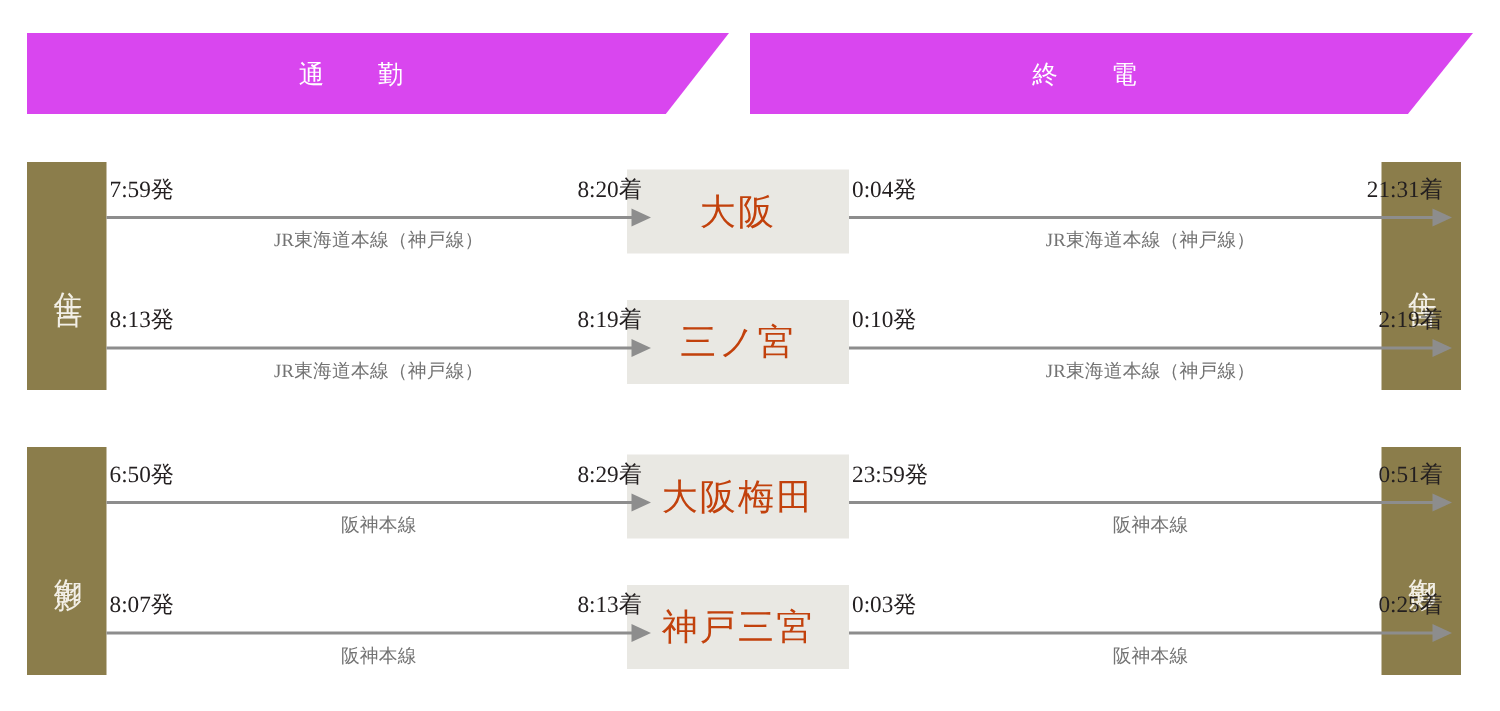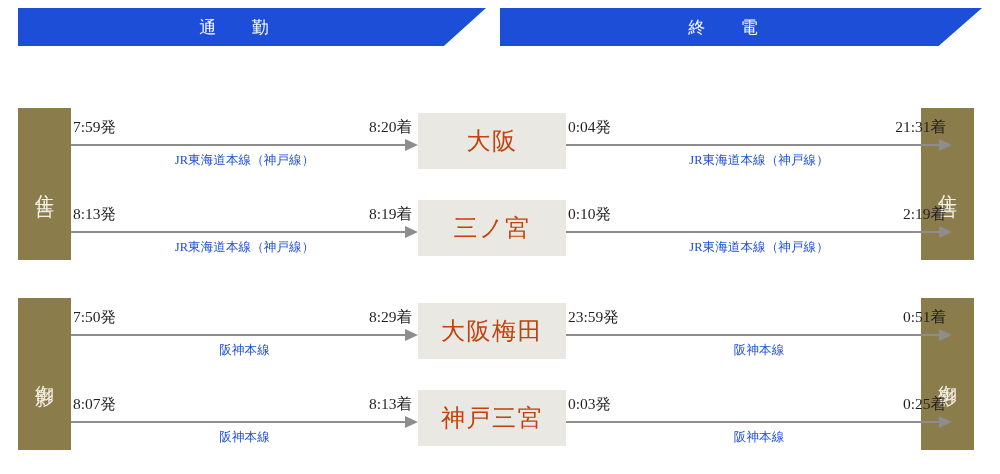--- a/index.html
+++ b/index.html
@@ -17,23 +17,23 @@
 
   .page {
     position: relative;
     width: 1000px;
     height: 474px;
   }
 
   
   .header-band {
     position: absolute;
-    top: 8px;
-    height: 38px;
-    background: #1d4ed8;
+    top: 22px;
+    height: 54px;
+    background: #d946ef;
     color: #ffffff;
     display: flex;
     align-items: center;
     justify-content: center;
   }
   .header-left {
     left: 18px;
     width: 468px;
     clip-path: polygon(0 0, 100% 0, 91% 100%, 0 100%);
   }
@@ -99,20 +99,21 @@
     font-size: 24px;
     letter-spacing: 0.06em;
     color: #c2410c;
     font-family: "Liberation Serif", "DejaVu Serif", serif;
   }
 
   
   .leg {
     position: absolute;
     height: 70px;
+    padding-left: 16px;
   }
   .leg-left  { left: 71px;  width: 347px; }
   .leg-right { left: 566px; width: 386px; }
   .leg-row-top    { top: 0px; }
   .leg-row-bottom { top: 87px; }
 
   .times {
     position: absolute;
     top: 0;
     left: 0;
@@ -158,21 +159,21 @@
     border-left: 13px solid #8d8d8d;
   }
 
   .line-name {
     position: absolute;
     top: 44px;
     left: 0;
     right: 0;
     text-align: center;
     font-size: 12.5px;
-    color: #1d4ed8;
+    color: #737373;
     letter-spacing: 0.01em;
     font-family: "Liberation Serif", "DejaVu Serif", serif;
   }
 </style>
 </head>
 <body>
 
 <div class="page">
 
   <div class="header-band header-left">
@@ -258,21 +259,21 @@
 
     <div class="hub hub-top">
       <span class="hub-text">大阪梅田</span>
     </div>
     <div class="hub hub-bottom">
       <span class="hub-text">神戸三宮</span>
     </div>
 
     <div class="leg leg-left leg-row-top">
       <div class="times">
-        <span class="time time-dep">7:50発</span>
+        <span class="time time-dep">6:50発</span>
         <span class="time time-arr">8:29着</span>
       </div>
       <div class="arrow-wrap">
         <div class="arrow-line"></div>
         <div class="arrow-head"></div>
       </div>
       <div class="line-name">阪神本線</div>
     </div>
 
     <div class="leg leg-right leg-row-top">

